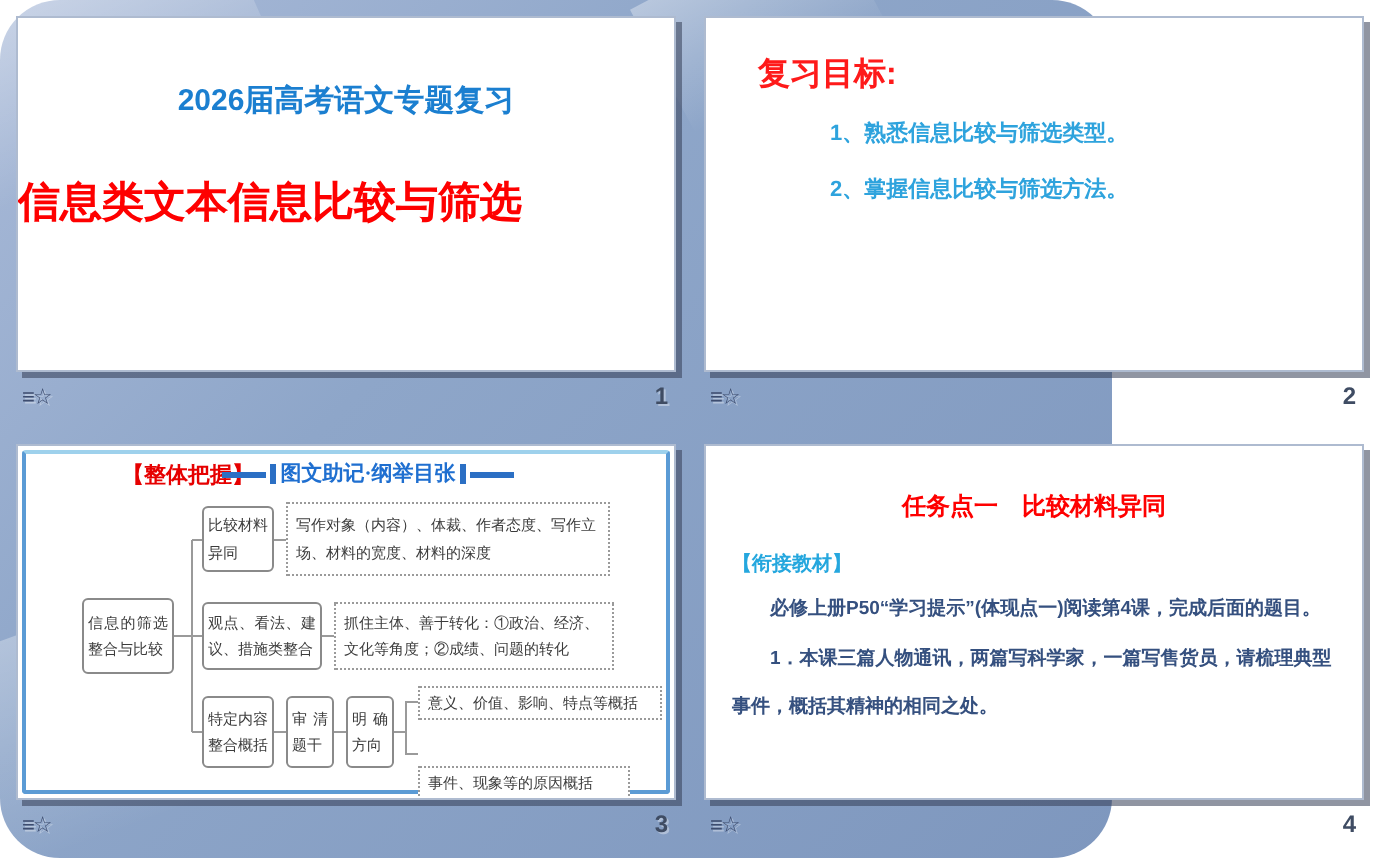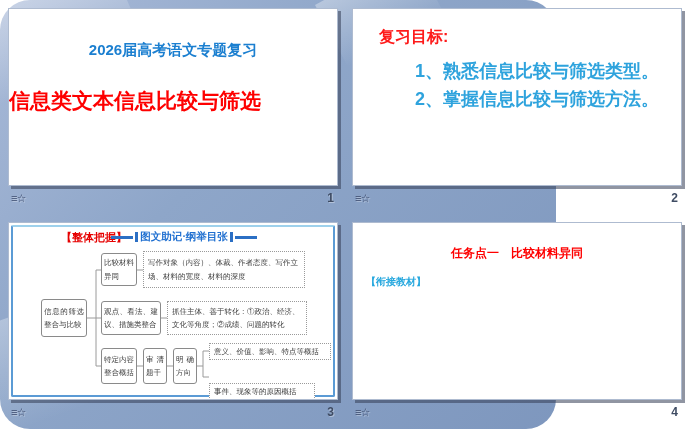--- a/index.html
+++ b/index.html
@@ -33,21 +33,21 @@
 
   
   .s1-sub { position:absolute; left:0; right:0; top:32px; text-align:center;
     font-size:15px; font-weight:bold; color:#1b7fd0; }
   .s1-title { position:absolute; left:0; right:0; top:78px; text-align:left;
     font-size:21px; font-weight:bold; color:#fe0000; }
 
   
   .s2-head { position:absolute; left:26px; top:18px; font-size:16px;
     font-weight:bold; color:#fe1a1a; }
-  .s2-item { position:absolute; left:62px; font-size:18px; font-weight:bold; color:#2ea3dd; }
+  .s2-item { position:absolute; left:62px; font-size:11px; font-weight:bold; color:#2ea3dd; }
   .s2-i1 { top:50px; } .s2-i2 { top:78px; }
 
   
   .s3-frame { position:absolute; inset:2px; border:2px solid #5b9bd5;
     border-top-color:#9ed1ec; border-radius:2px; pointer-events:none; }
   .s3-tag { position:absolute; left:12px; top:7px; font-size:11px;
     font-weight:bold; color:#e60000;margin-left:40px; }
   .s3-banner { position:absolute; left:90px; top:7px; width:170px; display:flex;
     align-items:center; justify-content:center; gap:2px;font-family:Liberation Serif, serif; }
   .s3-line { width:22px; height:3px; background:#2b6fc4; }
@@ -152,19 +152,23 @@
     <div class="status">
       <span class="anim">≡☆</span>
       <span class="num">3</span>
     </div>
   </div>
 
   <div class="cell cell4">
     <div class="slide">
       <div class="s4-title">任务点一　比较材料异同</div>
       <div class="s4-tag">【衔接教材】</div>
+      <div class="s4-body">
+        <p>必修上册P50“学习提示”(体现点一)阅读第4课，完成后面的题目。</p>
+        <p>1．本课三篇人物通讯，两篇写科学家，一篇写售货员，请梳理典型事件，概括其精神的相同之处。</p>
+      </div>
     </div>
     <div class="status">
       <span class="anim">≡☆</span>
       <span class="num">4</span>
     </div>
   </div>
 </div>
 
 </body></html>

